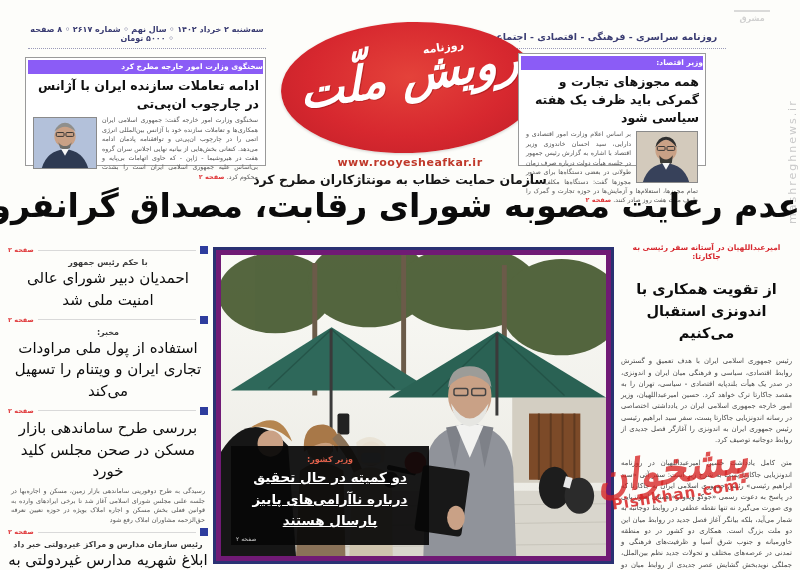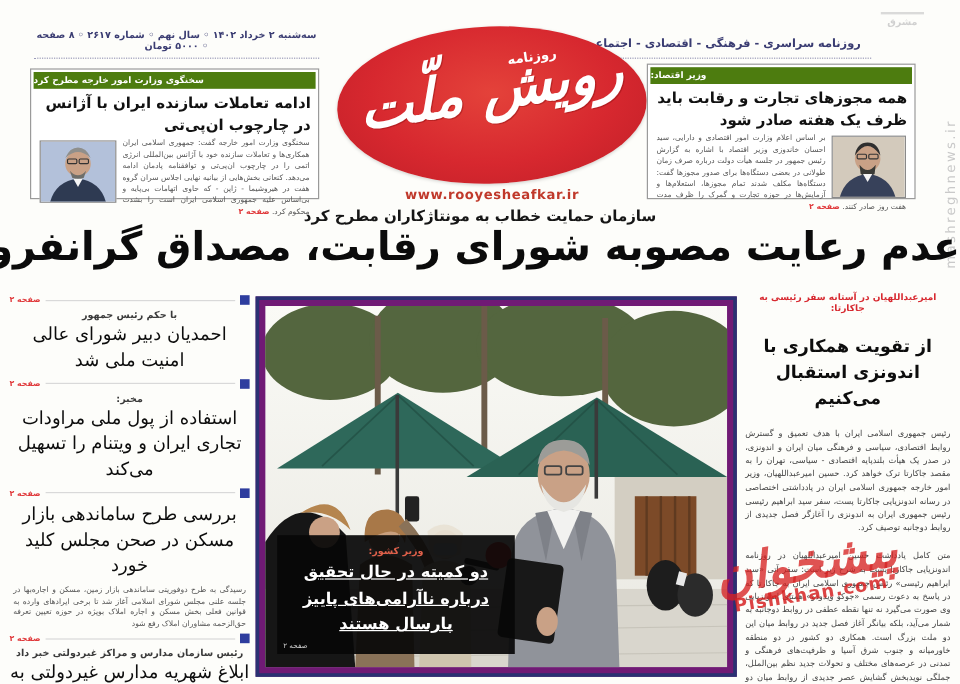--- a/index.html
+++ b/index.html
@@ -48,24 +48,24 @@
     transform: rotate(-7deg) skewX(-5deg); letter-spacing: -2px;
     text-shadow: 1px 1px 0 rgba(120,10,10,.35);
   }
   .website {
     position: absolute; top: 156px; left: 292px; width: 236px; text-align: center;
     color: #c0392b; font-weight: bold; font-size: 11px; letter-spacing: .5px; direction: ltr;
   }
   
   .card { position: absolute; border: 1px solid #9a9a9a; background: #fff; padding: 2px; }
   .card-left  { left: 25px; top: 57px; width: 241px; height: 109px; }
-  .card-right { left: 539px; top: 53px; width: 224px; height: 113px; }
+  .card-right { left: 518px; top: 53px; width: 188px; height: 113px; }
   .kbar {
-    background: #4d7c0f; color: #fff; font-size: 7.5px; font-weight: bold;
-    text-align: left; padding: 2px 0 3px;
+    background: #8b5cf6; color: #fff; font-size: 7.5px; font-weight: bold;
+    text-align: right; padding: 2px 0 3px;
   }
   .card h3 {
     font-size: 12.5px; line-height: 1.45; text-align: right; color: #111;
     margin: 3px 4px 2px; font-weight: bold;
   }
   .card-body {
     margin: 1px 5px; font-size: 6.3px; line-height: 1.5; color: #555;
     text-align: justify;
   }
   .photo-box { border: 1px solid #8a8a8a; background:#fff; overflow: hidden; }
@@ -164,21 +164,21 @@
           <path d="M28,32 L32,39 L36,32 Z" fill="#f5f5f5"></path>
         </svg>
       </span>
       <span>سخنگوی وزارت امور خارجه گفت: جمهوری اسلامی ایران همکاری‌ها و تعاملات سازنده خود با آژانس بین‌المللی انرژی اتمی را در چارچوب ان‌پی‌تی و توافقنامه پادمان ادامه می‌دهد. کنعانی بخش‌هایی از بیانیه نهایی اجلاس سران گروه هفت در هیروشیما - ژاپن - که حاوی اتهامات بی‌پایه و بی‌اساس علیه جمهوری اسلامی ایران است را بشدت محکوم کرد.</span>
       <span class="pref">صفحه ۲</span>
     </div>
   </div>
 
   <div class="card card-right">
     <div class="kbar">وزیر اقتصاد:</div>
-    <h3>همه مجوزهای تجارت و رقابت باید ظرف یک هفته صادر شود</h3>
+    <h3>همه مجوزهای تجارت و گمرکی باید ظرف یک هفته سیاسی شود</h3>
     <div class="card-body">
       <span class="photo-box fr">
         <svg viewBox="0 0 62 52">
           <rect width="62" height="52" fill="#d9d1c5"></rect>
           <rect width="62" height="52" fill="#cec4b4" opacity=".5"></rect>
           <circle cx="30" cy="19" r="11" fill="#c9a186"></circle>
           <path d="M19,16 Q21,5 30,5 Q39,5 41,16 Q35,8 30,8 Q25,8 19,16" fill="#2f2f2f"></path>
           <rect x="21" y="15" width="8" height="4" rx="1" fill="none" stroke="#333" stroke-width="1"></rect>
           <rect x="31" y="15" width="8" height="4" rx="1" fill="none" stroke="#333" stroke-width="1"></rect>
           <path d="M23,24 Q30,33 37,24 L36,32 Q30,36 24,32 Z" fill="#3a3a36"></path>

